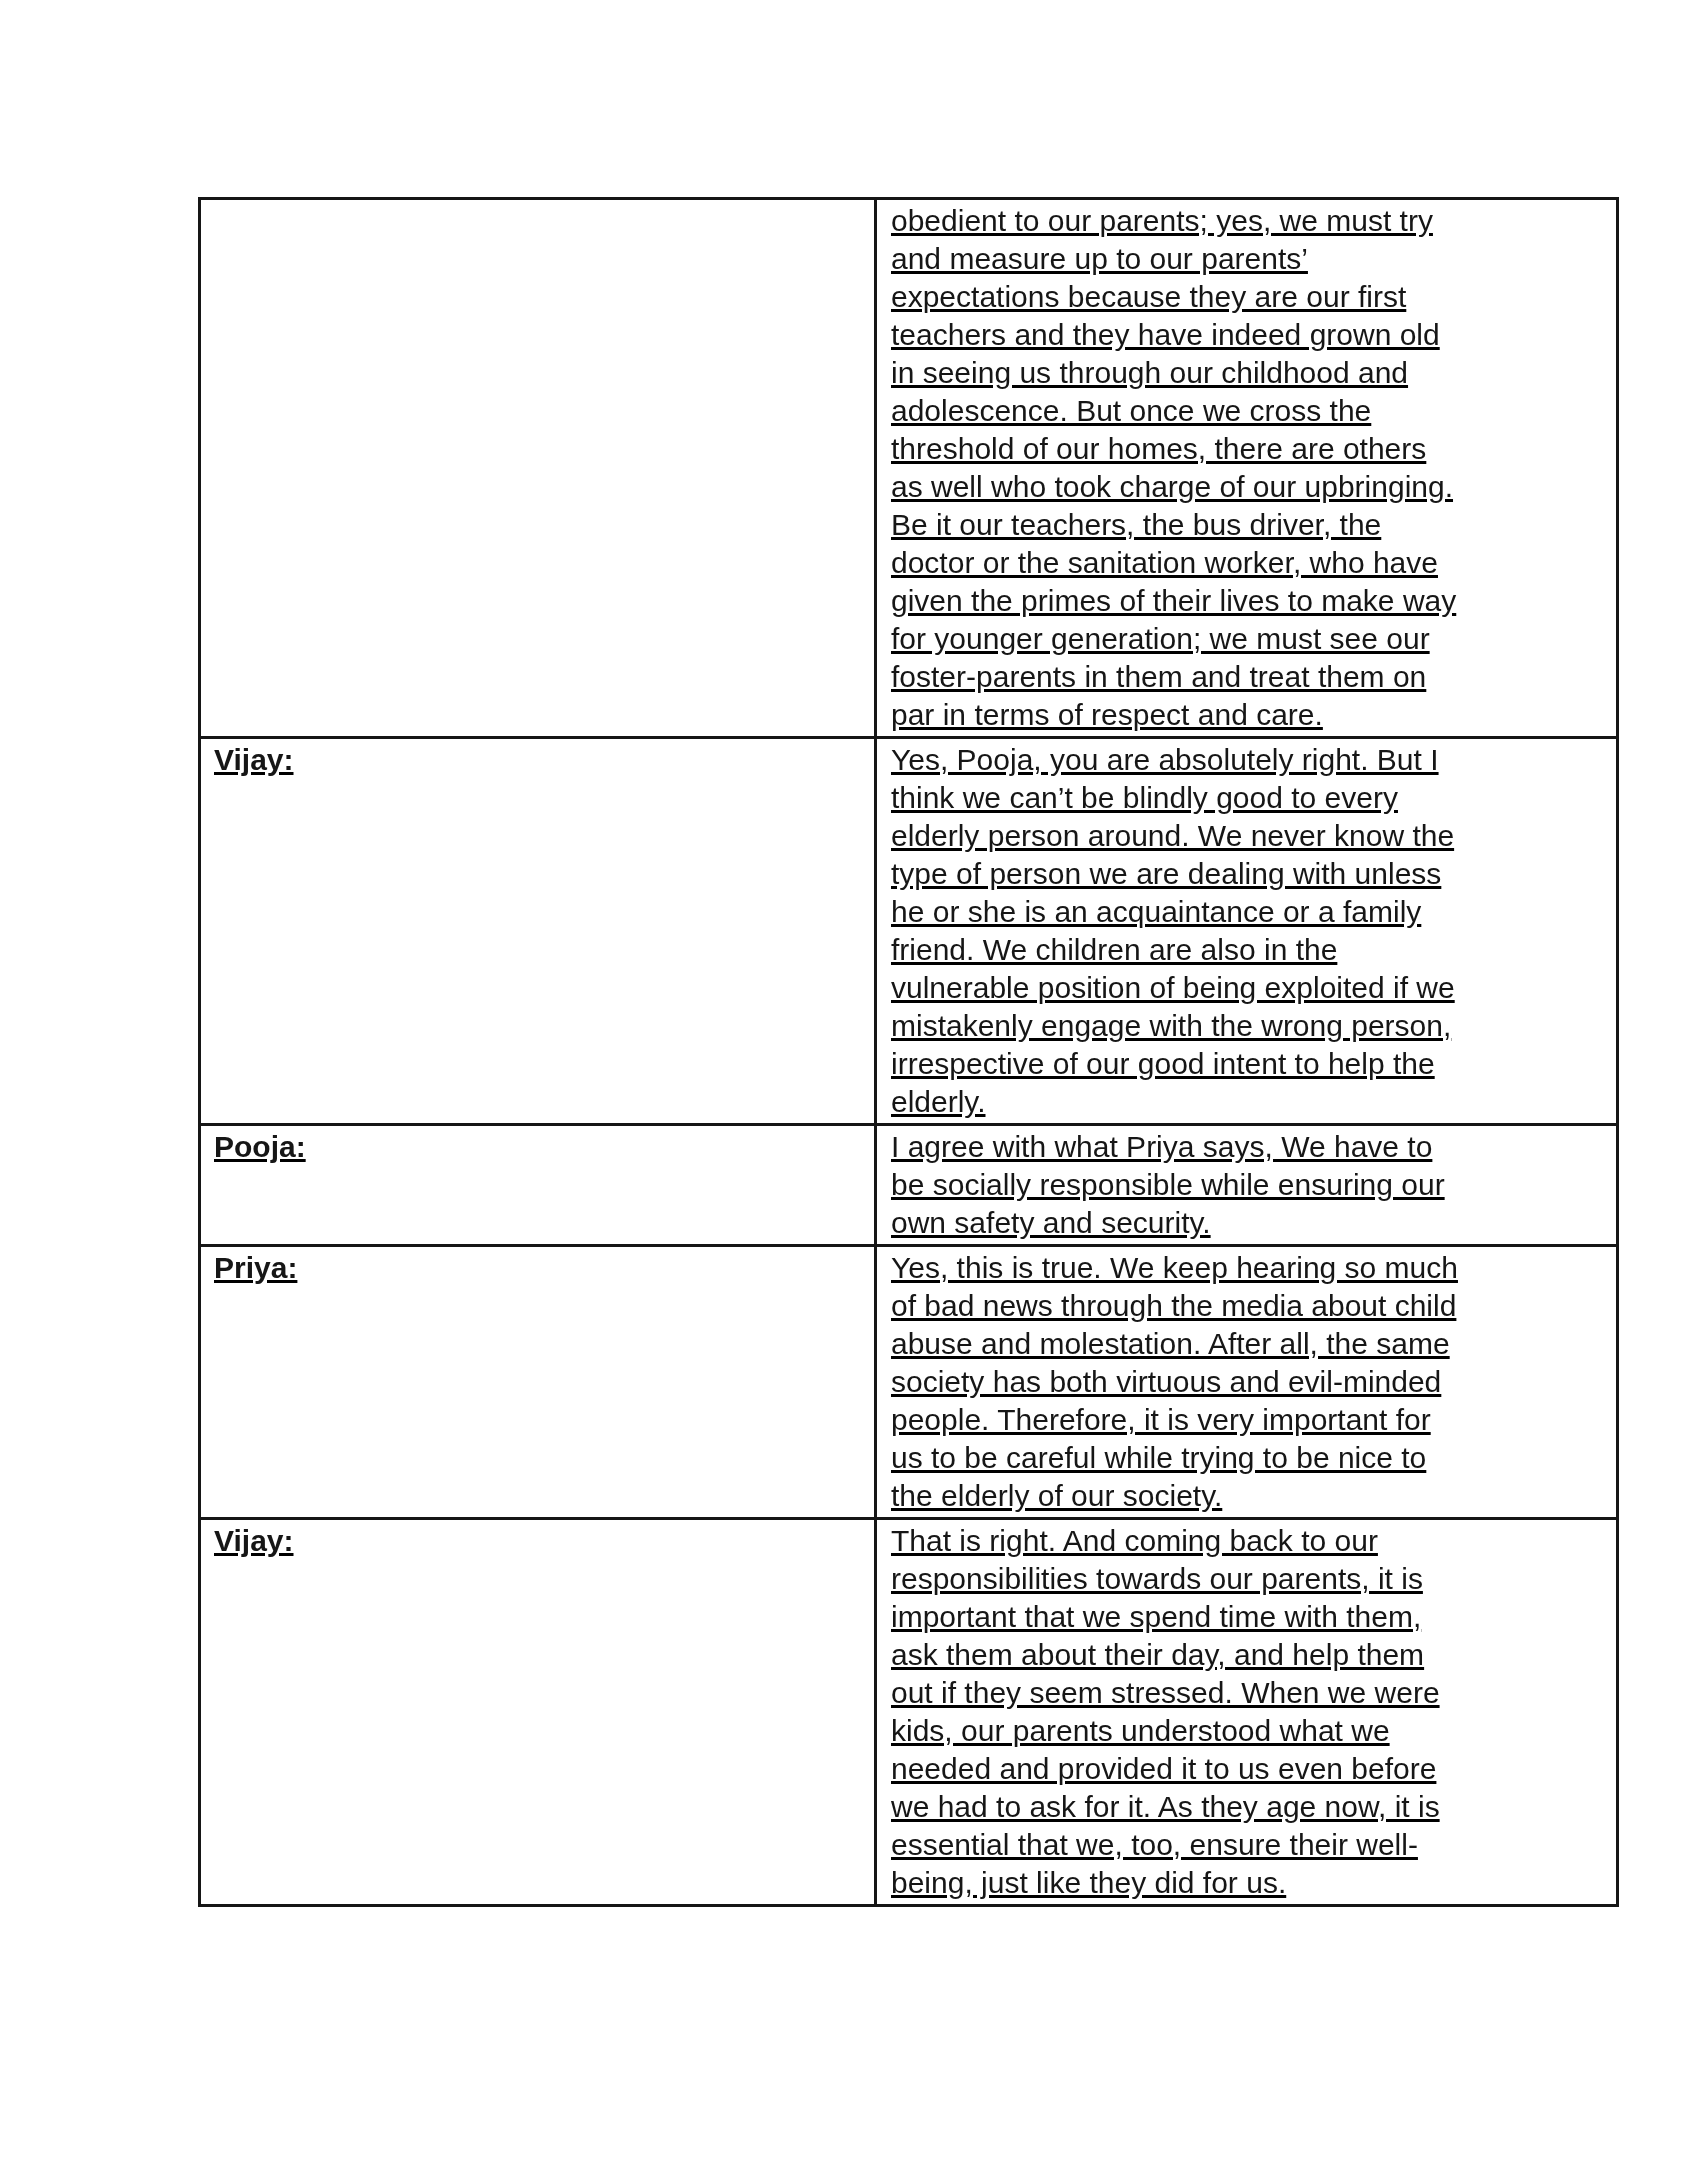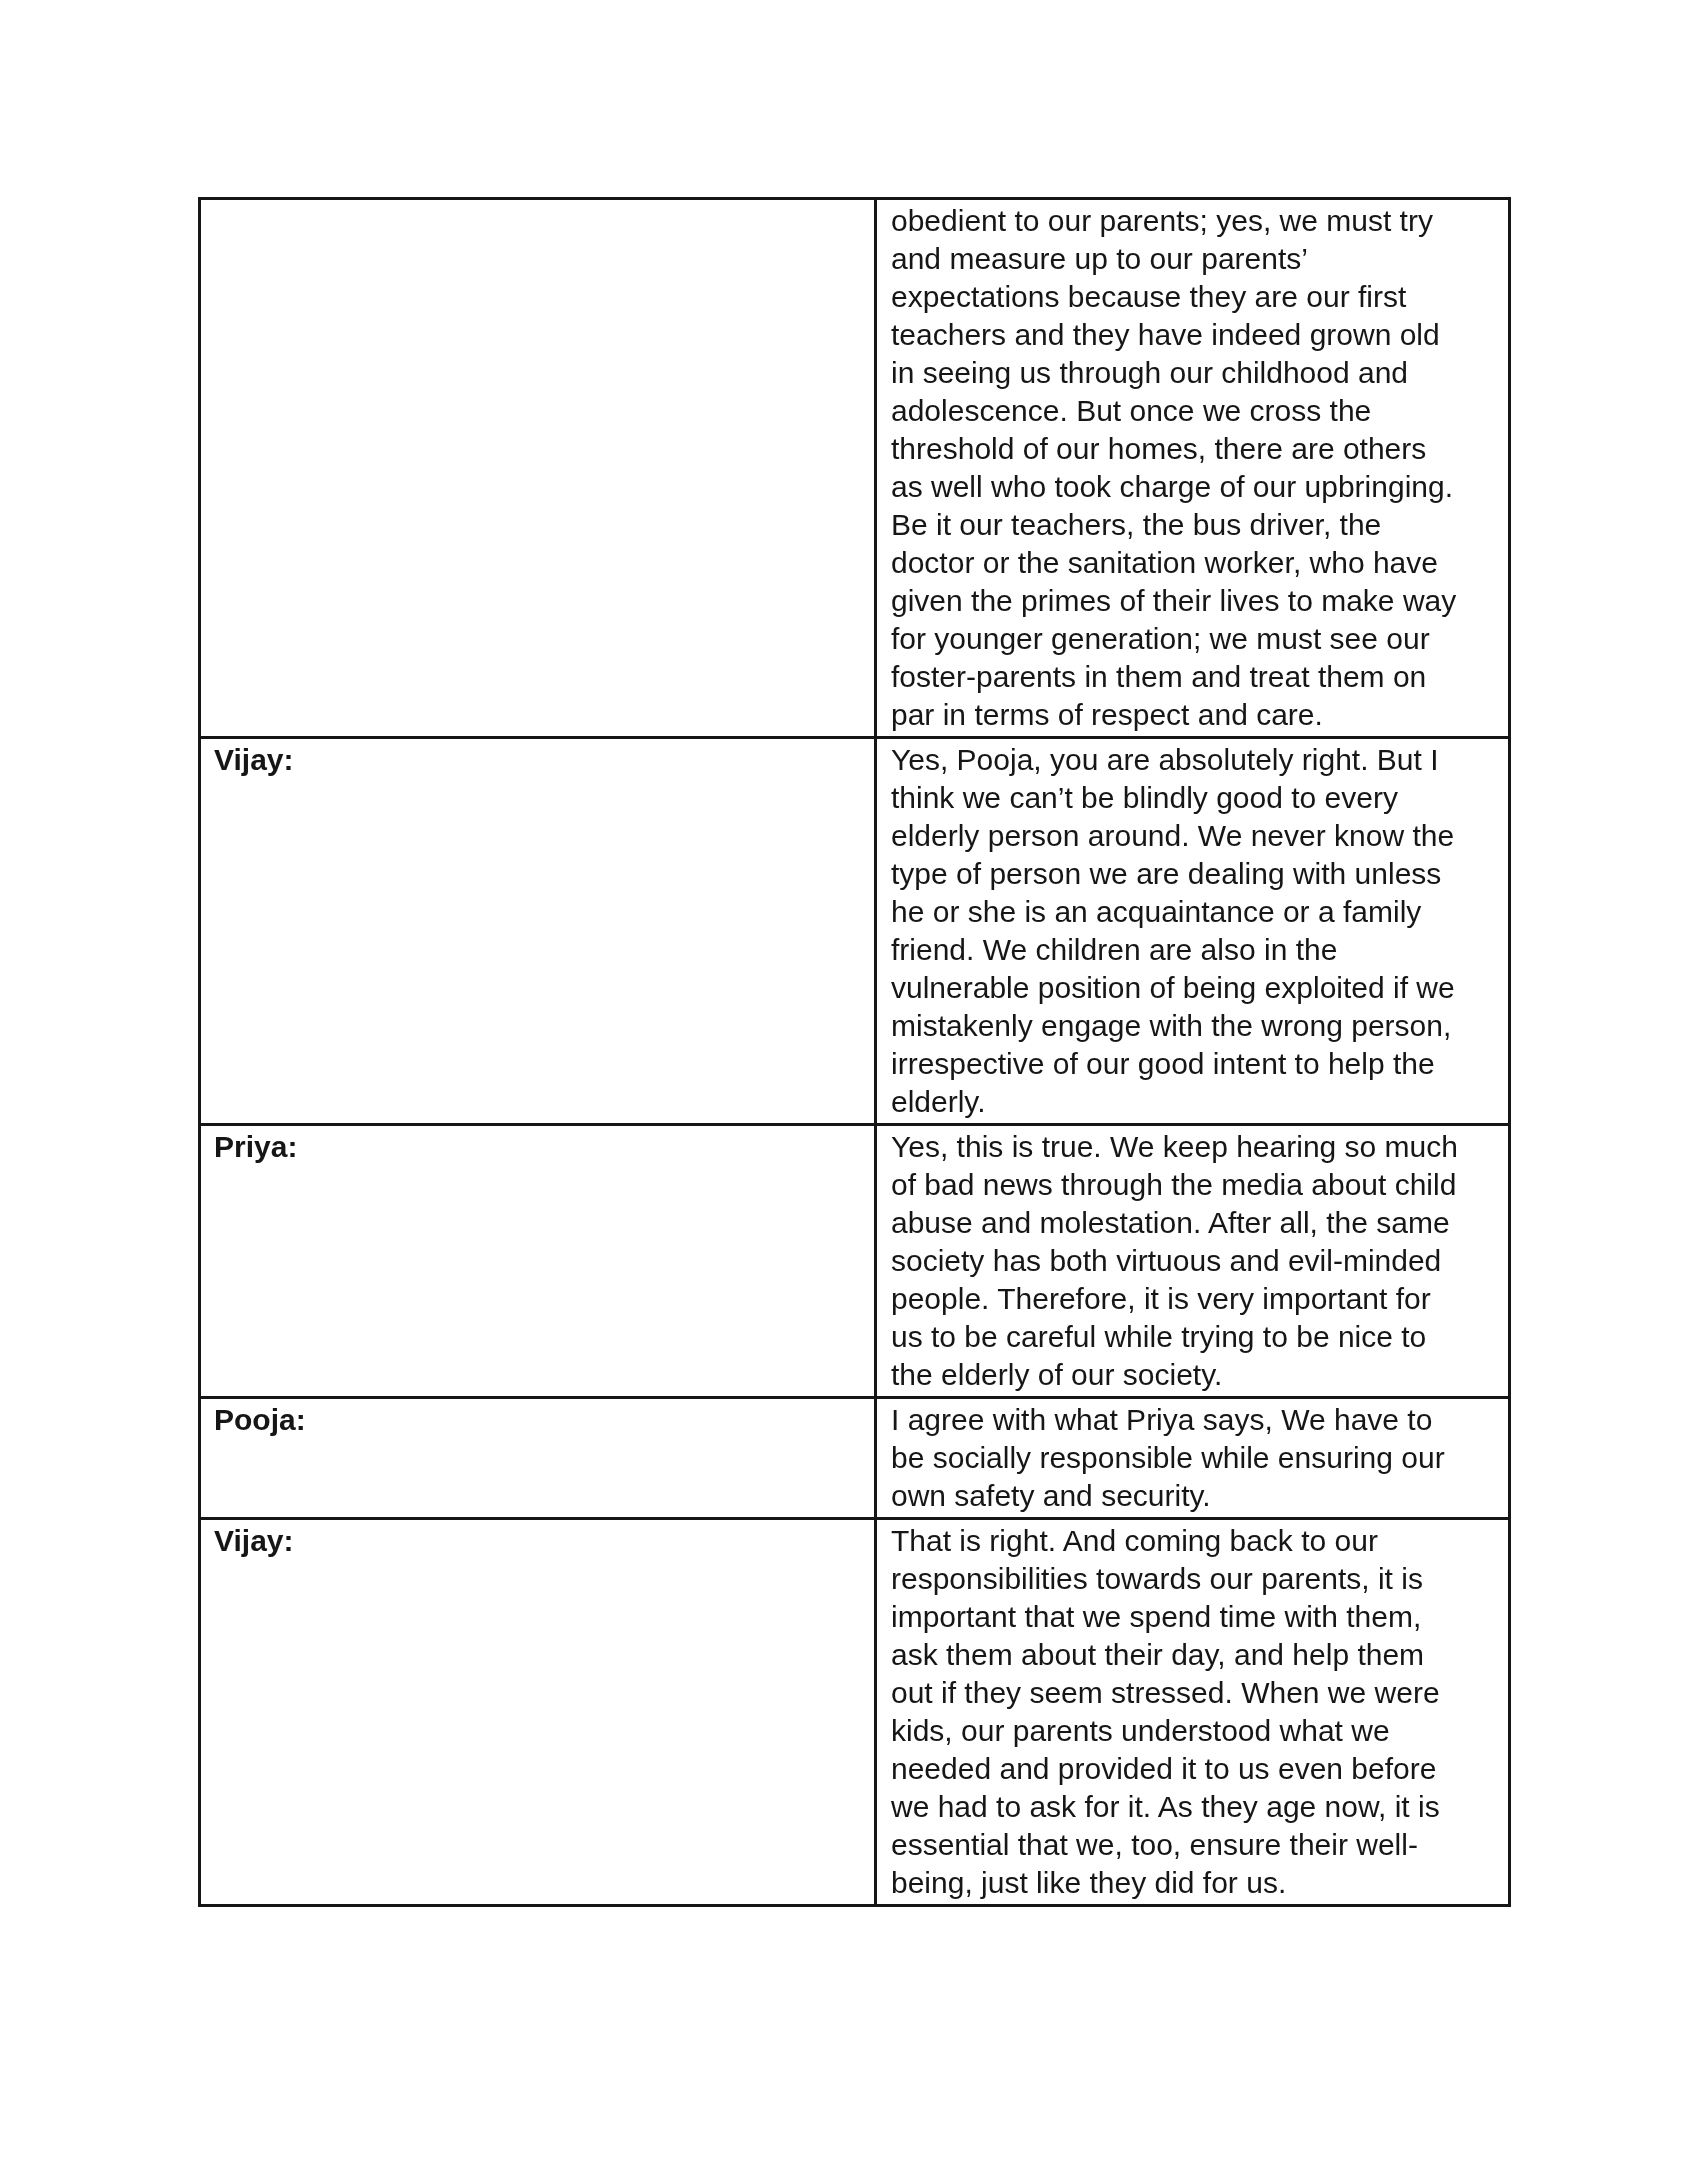--- a/index.html
+++ b/index.html
@@ -16,23 +16,24 @@
     position: relative;
     width: 1683px;
     height: 2178px;
     background: #ffffff;
     overflow: hidden;
   }
   table.dialogue-table {
     position: absolute;
     left: 198px;
     top: 197px;
-    width: 1313px;
+    width: 1421px;
     border-collapse: collapse;
     table-layout: fixed;
+    text-decoration: underline;
   }
   table.dialogue-table td {
     border: 3px solid #161616;
     vertical-align: top;
     color: #161616;
     font-size: 30px;
     line-height: 38px;
     white-space: pre-line;
     overflow: hidden;
   }
@@ -76,34 +77,34 @@
 elderly person around. We never know the
 type of person we are dealing with unless
 he or she is an acquaintance or a family
 friend. We children are also in the
 vulnerable position of being exploited if we
 mistakenly engage with the wrong person,
 irrespective of our good intent to help the
 elderly.</td>
       </tr>
       <tr>
+        <td class="speaker-cell">Pooja:</td>
+        <td class="dialogue-cell">I agree with what Priya says, We have to
+be socially responsible while ensuring our
+own safety and security.</td>
+      </tr>
+      <tr>
         <td class="speaker-cell">Priya:</td>
         <td class="dialogue-cell">Yes, this is true. We keep hearing so much
 of bad news through the media about child
 abuse and molestation. After all, the same
 society has both virtuous and evil-minded
 people. Therefore, it is very important for
 us to be careful while trying to be nice to
 the elderly of our society.</td>
-      </tr>
-      <tr>
-        <td class="speaker-cell">Pooja:</td>
-        <td class="dialogue-cell">I agree with what Priya says, We have to
-be socially responsible while ensuring our
-own safety and security.</td>
       </tr>
       <tr>
         <td class="speaker-cell">Vijay:</td>
         <td class="dialogue-cell">That is right. And coming back to our
 responsibilities towards our parents, it is
 important that we spend time with them,
 ask them about their day, and help them
 out if they seem stressed. When we were
 kids, our parents understood what we
 needed and provided it to us even before

